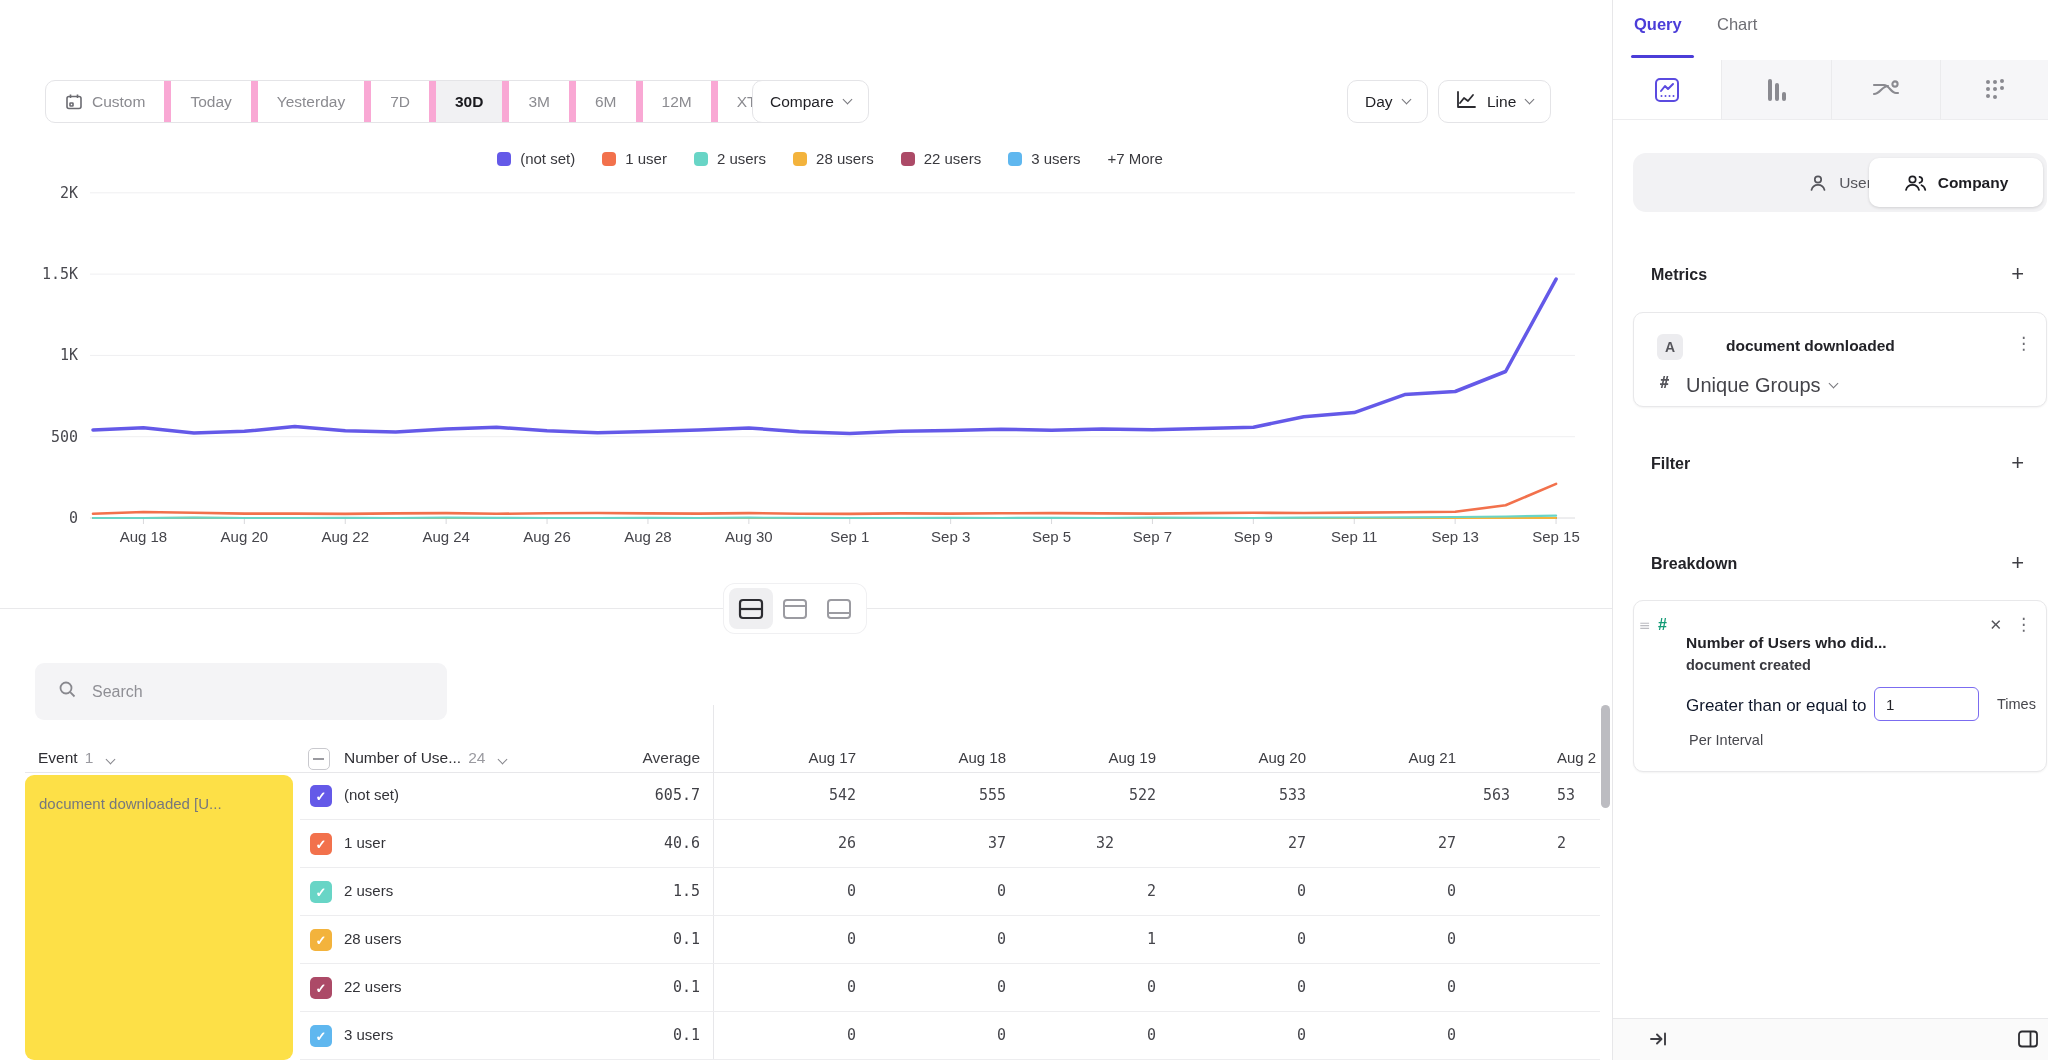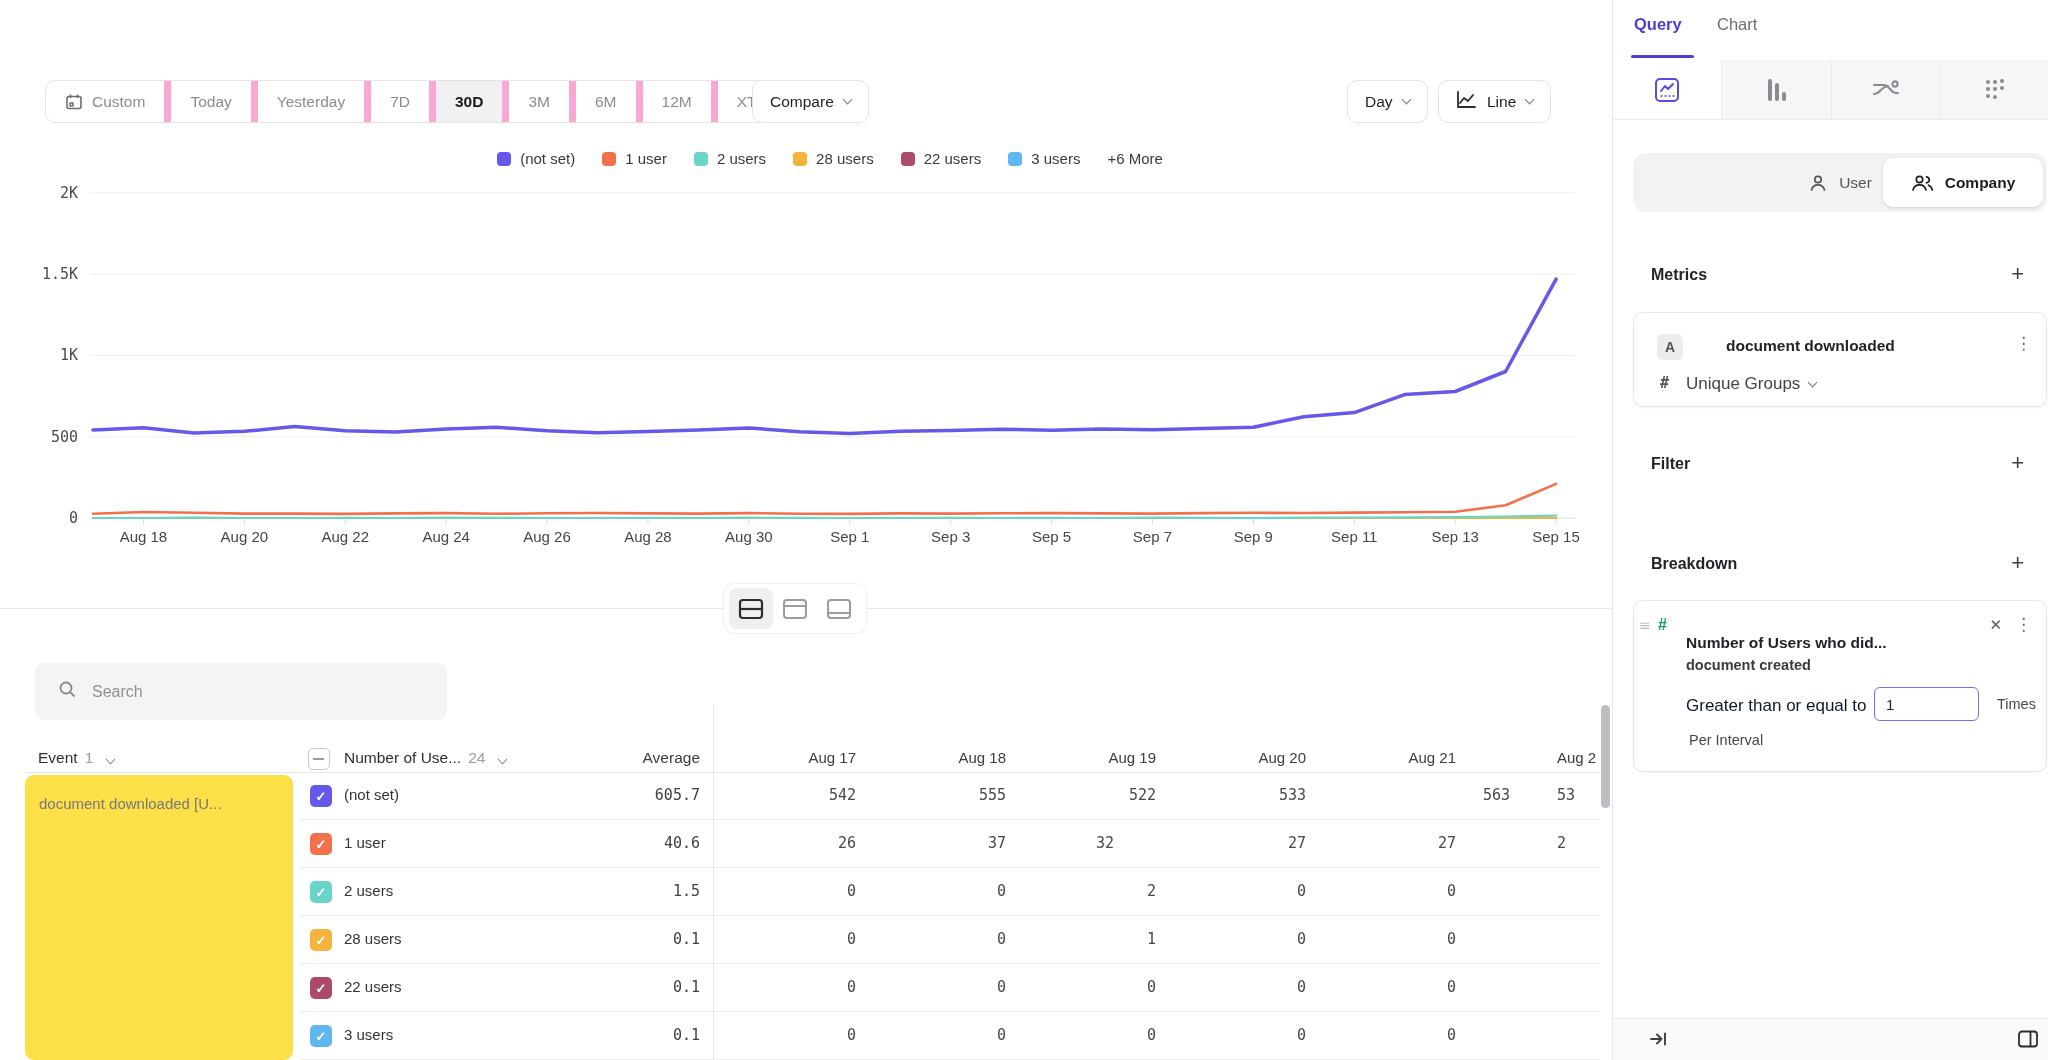--- a/index.html
+++ b/index.html
@@ -84,36 +84,36 @@
              border-bottom:1px solid #ededef; }
   .p-icon-cell { flex:1; display:flex; align-items:center; justify-content:center; background:#f6f6f8;
                  border-right:1px solid #ebebed; cursor:pointer; }
   .p-icon-cell:last-child { border-right:none; }
   .p-icon-cell.sel { background:#fff; }
 
   #entity-toggle { position:absolute; left:20px; top:153px; width:414px; height:59px; background:#f2f2f4;
                    border-radius:13px; display:flex; }
   .ent-opt { flex:1; display:flex; align-items:center; justify-content:center; gap:11px; font-size:15.5px;
              color:#55555b; cursor:pointer; }
-  .ent-opt.sel { position:absolute; right:4px; top:5px; bottom:5px; width:160px; background:#fff;
+  .ent-opt.sel { position:absolute; right:4px; top:5px; bottom:5px; width:174px; background:#fff;
                  border-radius:10px; box-shadow:0 1px 3px rgba(0,0,0,.14); color:#1d1d22; font-weight:600;margin-left:8px; }
 
   .p-heading { position:absolute; left:38px; font-size:16px; font-weight:700; color:#232328; }
   .p-plus { position:absolute; right:24px; font-size:22px; font-weight:400; color:#3e3e44; cursor:pointer; line-height:1; }
 
   .p-card { position:absolute; left:20px; width:414px; background:#fff; border:1px solid #e8e8ea;
             border-radius:10px; box-shadow:0 1px 2px rgba(0,0,0,.05); }
   #metric-card { top:312px; height:95px; }
   .a-badge { position:absolute; left:23px; top:21px; width:26px; height:26px; background:#ececef; border-radius:6px;
              display:flex; align-items:center; justify-content:center; font-size:14px; font-weight:700; color:#55555b; }
   #metric-name { position:absolute; left:92px; top:24px; font-size:15.5px; font-weight:600; color:#232328; }
   .kebab { position:absolute; font-family:"DejaVu Sans",sans-serif; font-size:17px; color:#6a6a70;
            cursor:pointer; line-height:1; }
   #metric-hash { position:absolute; left:26px; top:61px; font-size:15px; font-weight:700; color:#55555b; }
-  #metric-measure { position:absolute; left:52px; top:61px; font-size:17px; color:#44444a;
+  #metric-measure { position:absolute; left:52px; top:61px; font-size:20px; color:#44444a;
                     display:flex; align-items:center; gap:9px; cursor:pointer; }
 
   #breakdown-card { top:600px; height:172px; }
   #bd-handle { position:absolute; left:5px; top:16px; font-family:"DejaVu Sans",sans-serif;
                font-size:14px; color:#bcbcc1; }
   #bd-hash { position:absolute; left:24px; top:15px; font-size:16px; font-weight:700; color:#129b76; }
   #bd-title { position:absolute; left:52px; top:16px; font-size:15.5px; font-weight:600; color:#232328;margin-top:17px; }
   #bd-close { position:absolute; right:44px; top:15px; font-family:"DejaVu Sans",sans-serif;
               font-size:15px; color:#55555b; cursor:pointer; }
   #bd-event { position:absolute; left:52px; top:56px; font-size:14.5px; font-weight:600; color:#3a3a40; }
@@ -208,21 +208,21 @@
         <span>28 users</span>
       </div>
       <div class="lg-item">
         <span class="lg-swatch" style="background: rgb(172, 74, 103);"></span>
         <span>22 users</span>
       </div>
       <div class="lg-item">
         <span class="lg-swatch" style="background: rgb(95, 183, 239);"></span>
         <span>3 users</span>
       </div>
-      <div style="cursor: pointer;">+6 More</div>
+      <div style="cursor: pointer;">+7 More</div>
     </div>
 
   <div id="chart-wrap"><svg width="1612" height="612" viewBox="0 0 1612 612">
         <line x1="90" y1="518" x2="1575" y2="518" stroke="#dcdcdf" stroke-width="1"></line>
         <text x="78" y="523" text-anchor="end" font-family="DejaVu Sans Mono,monospace" font-size="15" fill="#4a4a50">0</text>
         <line x1="90" y1="436.7" x2="1575" y2="436.7" stroke="#efeff1" stroke-width="1"></line>
         <text x="78" y="441.7" text-anchor="end" font-family="DejaVu Sans Mono,monospace" font-size="15" fill="#4a4a50">500</text>
         <line x1="90" y1="355.4" x2="1575" y2="355.4" stroke="#efeff1" stroke-width="1"></line>
         <text x="78" y="360.4" text-anchor="end" font-family="DejaVu Sans Mono,monospace" font-size="15" fill="#4a4a50">1K</text>
         <line x1="90" y1="274.1" x2="1575" y2="274.1" stroke="#efeff1" stroke-width="1"></line>

